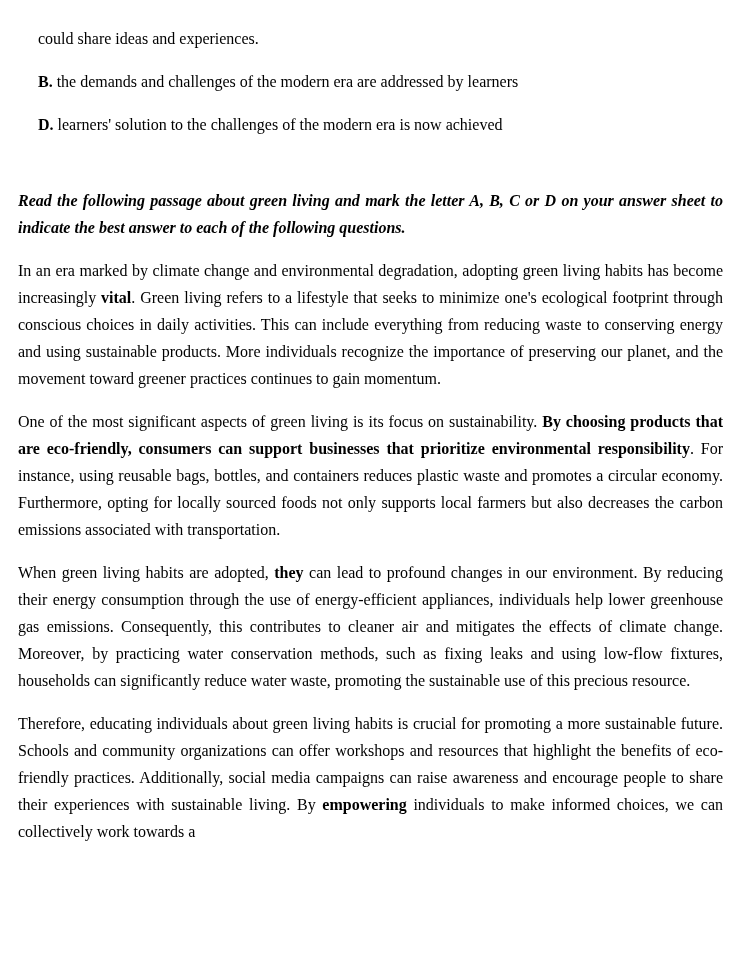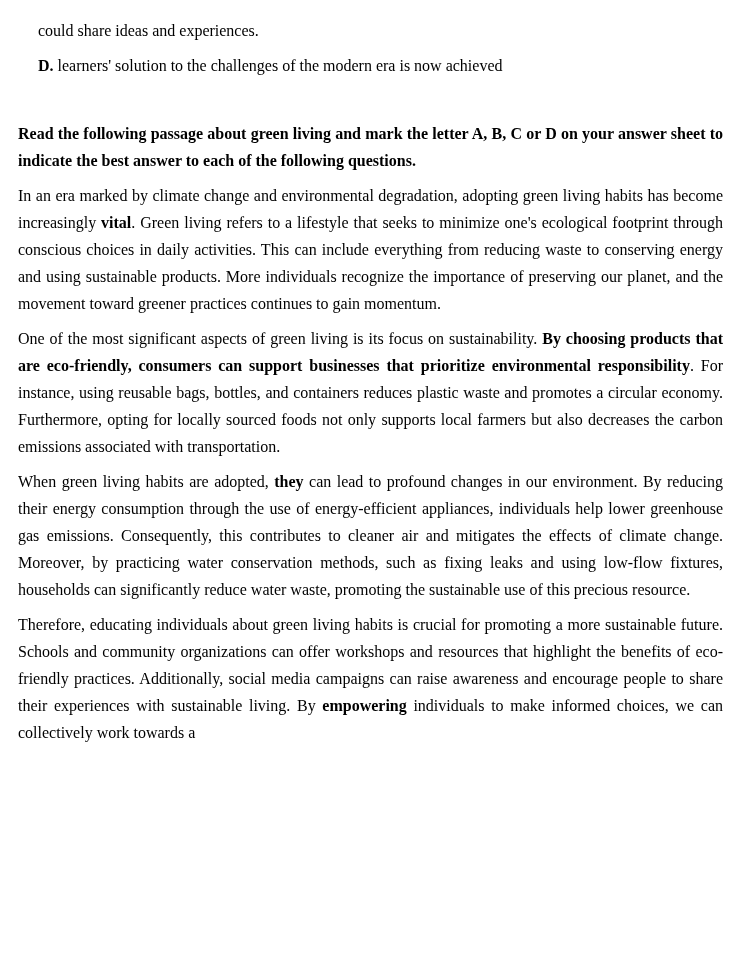--- a/index.html
+++ b/index.html
@@ -16,44 +16,45 @@
     box-sizing: border-box;
     width: 740px;
     height: 958px;
     padding: 9px 17px 0 18px;
     font-family: "Liberation Serif", "DejaVu Serif", serif;
     font-size: 16px;
     color: #000000;
     background: #ffffff;
   }
   .page p {
-    margin: 8px 0 3px 0;
+    margin: 16px 0 3px 0;
     line-height: 27px;
     text-align: justify;
   }
   .indent {
     padding-left: 20px;
   }
   .spacer {
     height: 30px;
   }
   .seg-b { font-weight: bold; }
-  .seg-i { }
+  .seg-i { font-style: italic; }
   .seg-u { text-underline-offset: 2px; }
 </style>
 </head>
 <body>
 
 <div class="page">
 
   <p class="indent"><span>could share ideas and experiences.</span></p>
 
 
 
 
+  <p class="indent"><span class="seg-b">B.</span><span> the demands and challenges of the modern era are addressed by learners</span></p>
 
 
   <p class="indent"><span class="seg-b">D.</span><span> learners' solution to the challenges of the modern era is now achieved</span></p>
 
   <div class="spacer"></div>
 
   <p><span class="seg-b seg-i">Read the following passage about green living and mark the letter A, B, C or D on your answer sheet to indicate the best answer to each of the following questions.</span></p>
 
   <p><span>In an era marked by climate change and environmental degradation, adopting green living habits has become increasingly </span><span class="seg-b seg-u">vital</span><span>. Green living refers to a lifestyle that seeks to minimize one's ecological footprint through conscious choices in daily activities. This can include everything from reducing waste to conserving energy and using sustainable products. More individuals recognize the importance of preserving our planet, and the movement toward greener practices continues to gain momentum.</span></p>
 

